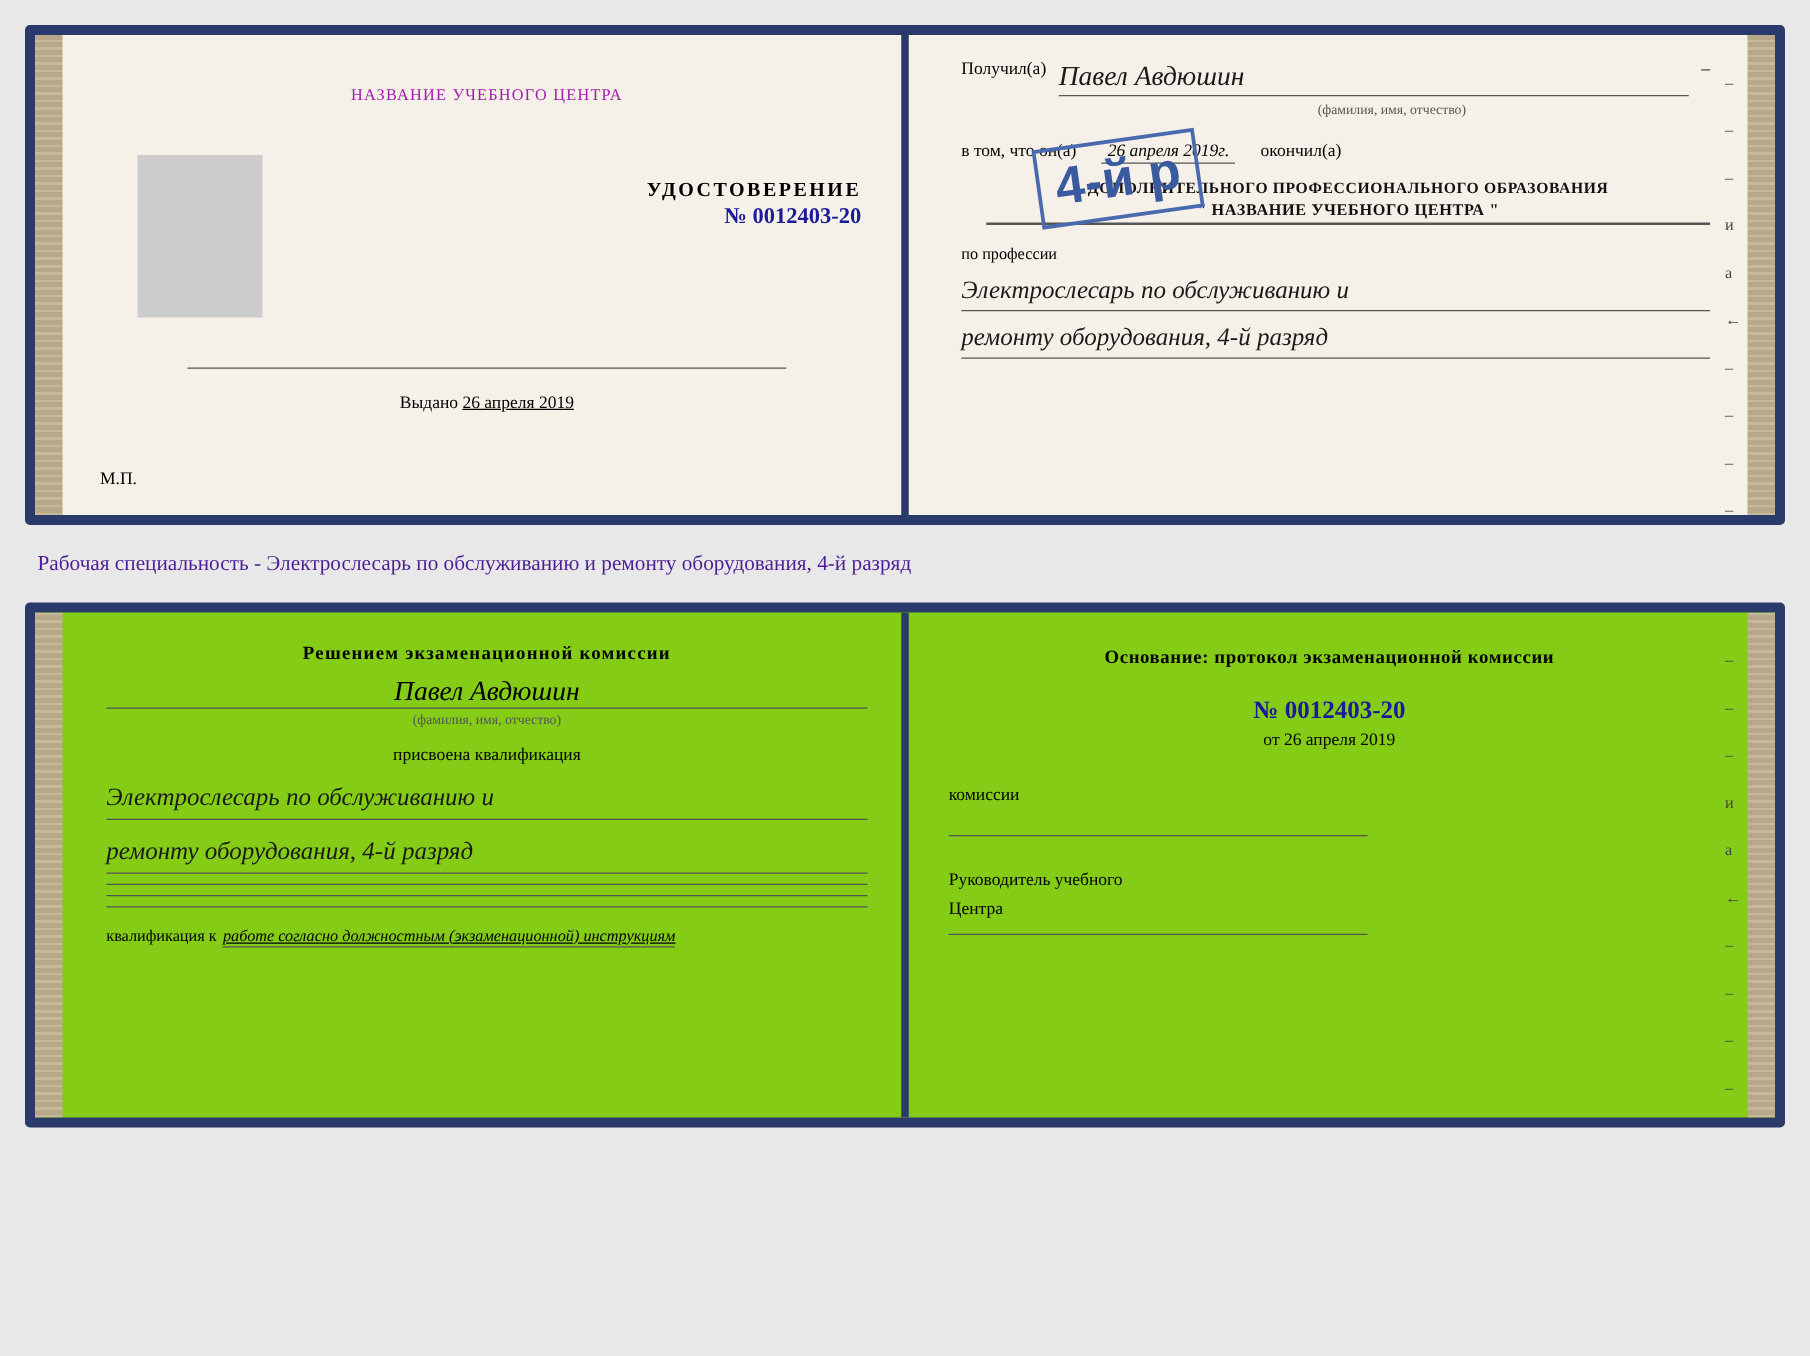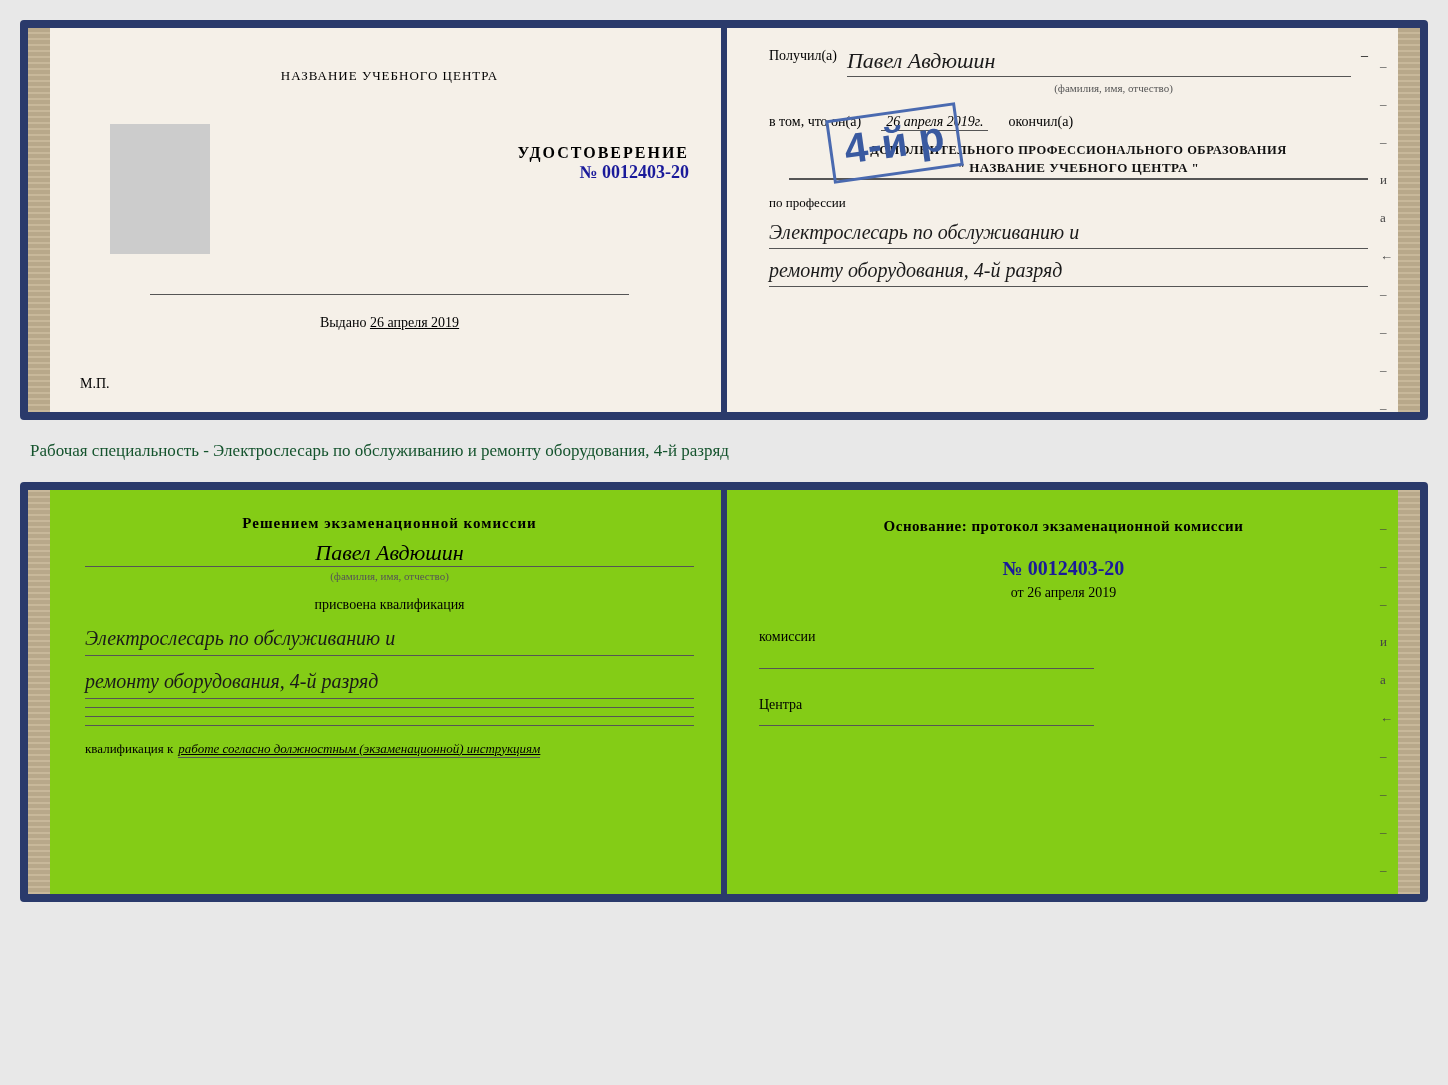--- a/index.html
+++ b/index.html
@@ -65,21 +65,21 @@
       flex: 1;
       padding: 20px 30px 20px 40px;
       position: relative;
     }
 
     
     .cert-title-center {
       text-align: center;
       font-size: 13px;
       letter-spacing: 1px;
-      color: #000000;
+      color: #a21caf;
       margin-top: 10px;
       font-weight: normal;
     }
 
     .cert-photo-placeholder {
       width: 100px;
       height: 130px;
       background: #ccc;
       margin: 20px 0 20px 0;
       align-self: flex-start;
@@ -245,21 +245,21 @@
       display: flex;
       flex-direction: column;
       gap: 22px;
       font-size: 13px;
       color: #444;
     }
 
     
     .middle-text {
       font-size: 17px;
-      color: #14532d;
+      color: #4c1d95;
       padding: 0 10px;
       line-height: 1.5;
     }
 
     
     .doc-bottom {
       display: flex;
       background: #84cc16;
       border: 8px solid #2a3a6b;
       border-radius: 4px;
@@ -507,20 +507,21 @@
         <span>от</span>
         <span>26 апреля 2019</span>
       </div>
 
       <div class="chairman">
         <div>комиссии</div>
       </div>
       <div class="sig-line"></div>
 
       <div style="margin-top:25px;" class="rukovoditel">
+        <div>Руководитель учебного</div>
         <div>Центра</div>
       </div>
       <div class="sig-line"></div>
 
       <div class="right-dashes-bottom">
         <span>–</span>
         <span>–</span>
         <span>–</span>
         <span>и</span>
         <span>а</span>

